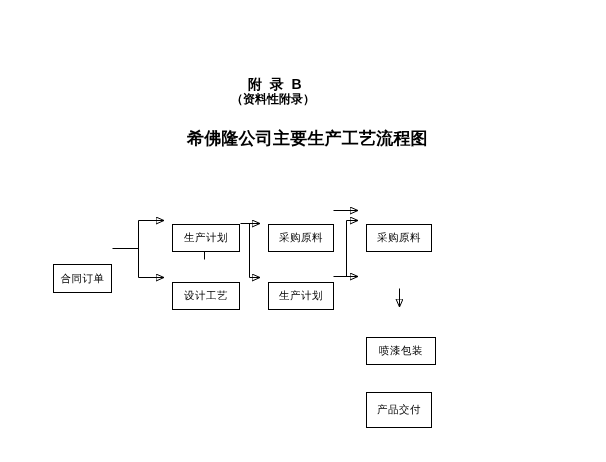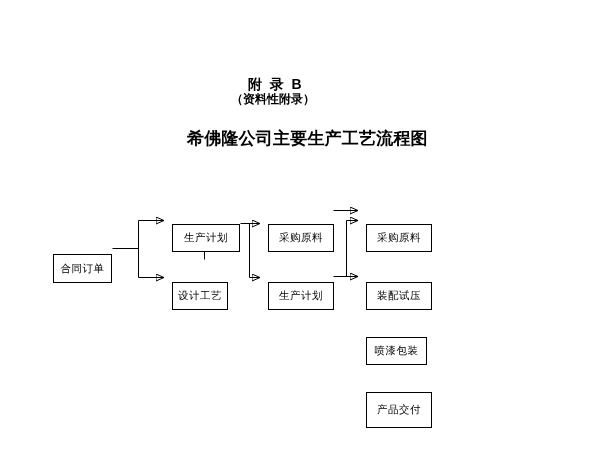--- a/index.html
+++ b/index.html
@@ -110,32 +110,31 @@
       <path d="M333.5,210.5 H358" marker-end="url(#arrow)"></path>
 
       <path d="M333.5,276.5 H358" marker-end="url(#arrow)"></path>
       <path d="M346.5,276.5 V220.5 H358" marker-end="url(#arrow)"></path>
 
       <path d="M399.5,230.5 V252" marker-end="url(#arrow)"></path>
       <path d="M399.5,288.5 V307" marker-end="url(#arrow)"></path>
       <path d="M399.5,343.5 V362" marker-end="url(#arrow)"></path>
     </svg>
 
-    <div class="node" style="left:53px;  top:232px; width:59px; height:29px">合同订单</div>
+    <div class="node" style="left:53px;  top:242px; width:59px; height:29px">合同订单</div>
 
     <div class="node" style="left:172px; top:202px; width:68px; height:28px">生产计划</div>
 
-    <div class="node" style="left:172px; top:260px; width:56px; height:28px">设计工艺</div>
+    <div class="node" style="left:172px; top:260px; width:68px; height:28px">设计工艺</div>
 
     <div class="node" style="left:268px; top:202px; width:66px; height:28px">采购原料</div>
 
     <div class="node" style="left:268px; top:260px; width:66px; height:28px">生产计划</div>
 
     <div class="node" style="left:366px; top:202px; width:66px; height:28px">采购原料</div>
 
-    <div class="node" style="left:366px; top:260px; width:66px; height:28px">装配试压</div>
 
-    <div class="node" style="left:366px; top:315px; width:61px; height:28px">喷漆包装</div>
+    <div class="node" style="left:366px; top:315px; width:70px; height:28px">喷漆包装</div>
 
     <div class="node" style="left:366px; top:370px; width:66px; height:36px">产品交付</div>
 
   </div>
 </div>
 
 </body></html>

